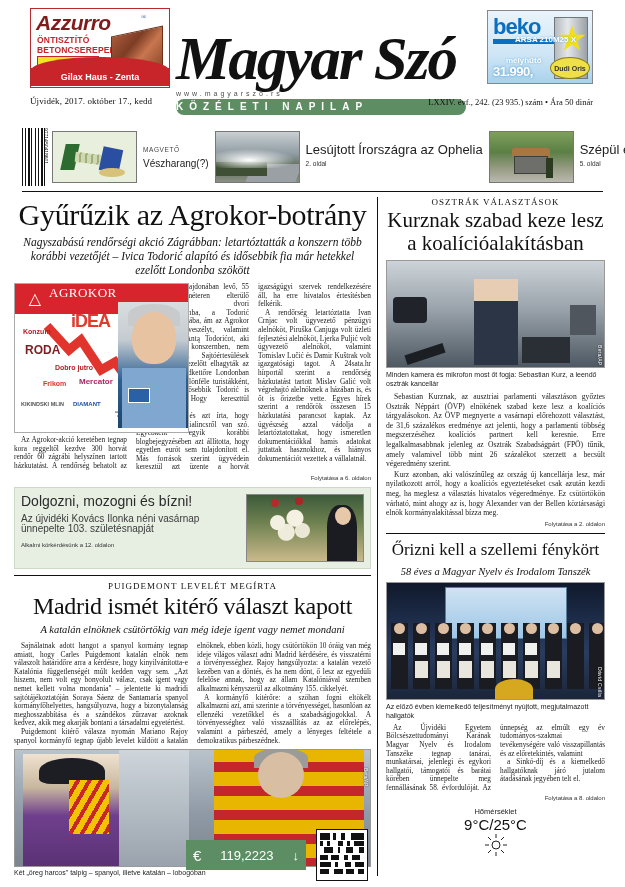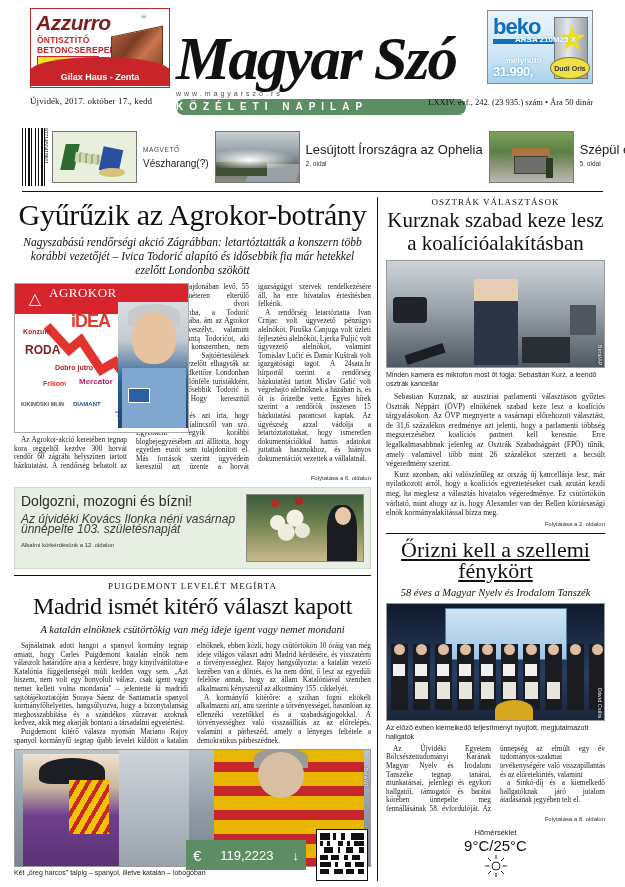--- a/index.html
+++ b/index.html
@@ -259,21 +259,21 @@
   
   .wrap-left { float:left; margin:0 7px 3px 0; }
 
   
   .promo {
     background:#e7efe2; border:1px solid #cfd9c9;
     display:flex; padding:6px; gap:7px; margin:6px 0 5px;
   }
   .promo-txt { flex:1; font-family:"Liberation Sans", sans-serif; }
   .promo-title { font-size:14px; line-height:15px; color:#2b2b2b; }
-  .promo-deck { font-size:12px; font-style:italic; line-height:10px; color:#3b3b3b; margin-top:5px; }
+  .promo-deck { font-size:10px; line-height:10px; color:#3b3b3b; margin-top:5px; }
   .promo-foot { font-size:6px; line-height:8px; color:#333; margin-top:7px; }
   .promo-photo { width:118px; height:68px; border:1px solid #888; position:relative; overflow:hidden;
     background:linear-gradient(180deg,#3c5a3b 0%,#6c7f4e 40%,#c9b98a 100%); }
   .promo-photo .roses { position:absolute; left:12px; top:10px; width:62px; height:44px;
     background:radial-gradient(circle at 30% 40%, #f2f0e0 0 7px, transparent 8px),
                radial-gradient(circle at 58% 30%, #f4f1e2 0 8px, transparent 9px),
                radial-gradient(circle at 44% 62%, #efecdc 0 8px, transparent 9px),
                radial-gradient(circle at 70% 58%, #eae7d6 0 7px, transparent 8px); }
   .promo-photo .red1 { position:absolute; left:24px; top:4px; width:8px; height:8px; border-radius:50%; background:#b52b2b; }
   .promo-photo .red2 { position:absolute; left:48px; top:2px; width:8px; height:8px; border-radius:50%; background:#a82626; }
@@ -528,21 +528,21 @@
       <div class="caption">Minden kamera és mikrofon most őt fogja: Sebastian Kurz, a leendő osztrák kancellár</div>
 
       <div class="bodytext-r">
         <p>Sebastian Kurznak, az ausztriai parlamenti választáson győztes Osztrák Néppárt (ÖVP) elnökének szabad keze lesz a koalíciós tárgyalásokon. Az ÖVP megnyerte a vasárnapi előrehozott választást, de 31,6 százalékos eredménye azt jelenti, hogy a parlamenti többség megszerzéséhez koalíciós partnert kell keresnie. Erre legalkalmasabbnak jelenleg az Osztrák Szabadságpárt (FPÖ) tűnik, amely valamivel több mint 26 százalékot szerzett a becsült végeredmény szerint.</p>
         <p>Kurz azonban, aki valószínűleg az ország új kancellárja lesz, már nyilatkozott arról, hogy a koalíciós egyeztetéseket csak azután kezdi meg, ha meglesz a választás hivatalos végeredménye. Ez csütörtökön várható, mint ahogy az is, hogy Alexander van der Bellen köztársasági elnök kormányalakítással bízza meg.</p>
       </div>
       <div class="jump">Folytatása a 2. oldalon</div>
 
       <hr class="sep">
 
-      <h1 class="head-right" style="font-size:22px; line-height:21px;text-decoration:underline;">Őrizni kell a szellemi fénykört</h1>
+      <h1 class="head-right" style="font-size:17px; line-height:21px;">Őrizni kell a szellemi fénykört</h1>
       <div class="deck deck-small" style="margin-bottom:4px;">58 éves a Magyar Nyelv és Irodalom Tanszék</div>
 
       <div class="uni-photo">
         <div class="uni-screen"></div>
         <div class="uni-people">
           <div class="uni-p" style="left:2px;">
               <div class="hd"></div>
               <div class="sheet"></div>
             </div>
           <div class="uni-p" style="left:24px;">

